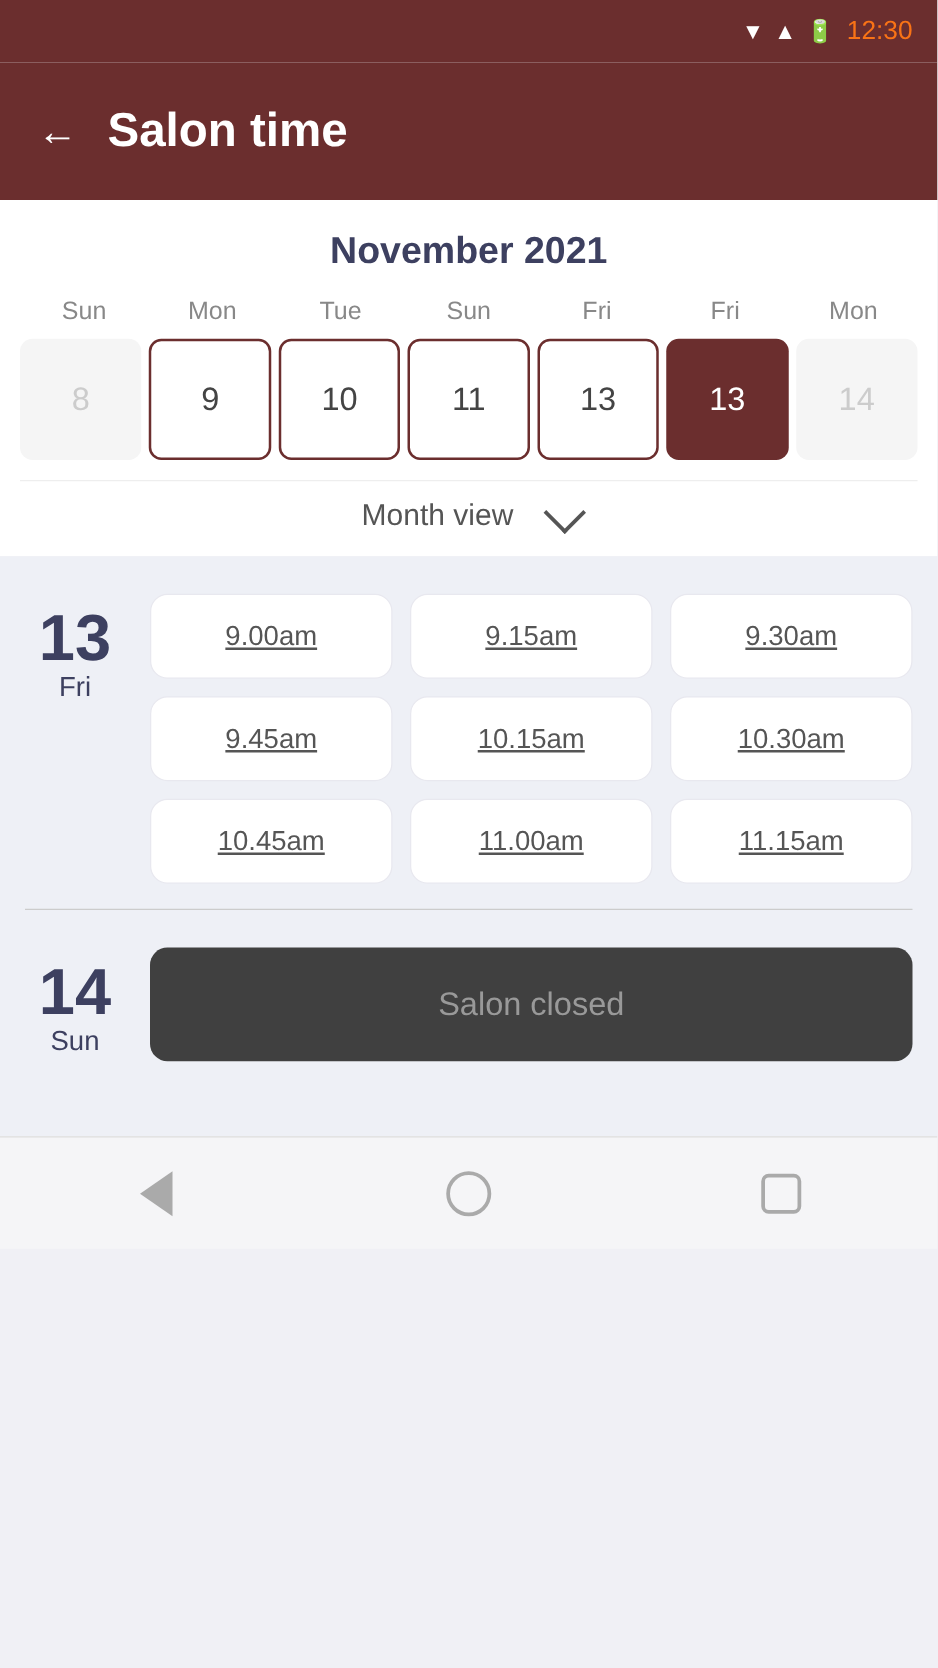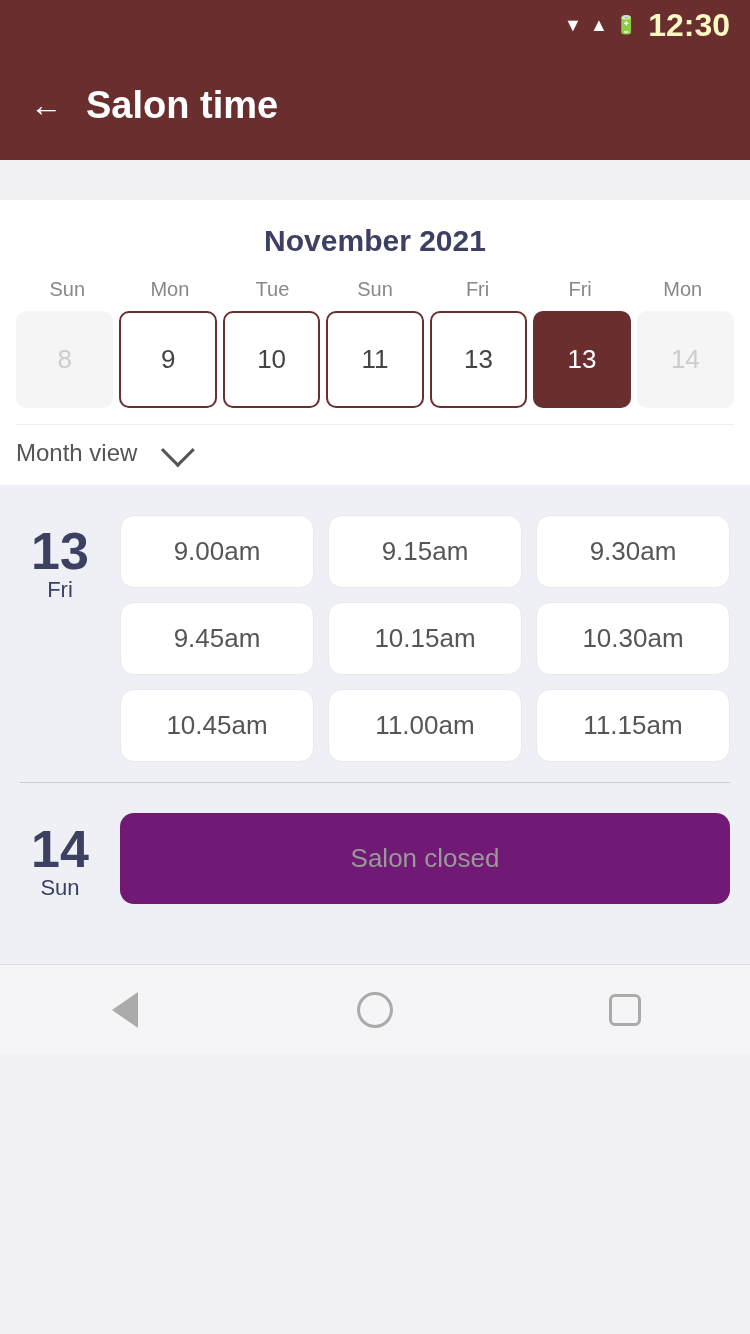--- a/index.html
+++ b/index.html
@@ -16,23 +16,23 @@
     .status-bar {
       background: #6b2e2e;
       height: 50px;
       display: flex;
       align-items: center;
       justify-content: flex-end;
       padding: 0 20px;
       gap: 10px;
     }
     .status-bar .time {
-      color: #fef9c3;
-      font-size: 32px;
-      font-weight: 700;
+      color: #f97316;
+      font-size: 21px;
+      font-weight: 400;
     }
     .status-icons {
       display: flex;
       align-items: center;
       gap: 8px;
     }
     .status-icons span {
       color: white;
       font-size: 18px;
     }
@@ -55,21 +55,20 @@
     .header-title {
       color: white;
       font-size: 38px;
       font-weight: 700;
     }
 
     
     .calendar-section {
       background: white;
       padding: 24px 16px 0 16px;
-      margin-top: 40px;
     }
     .month-title {
       text-align: center;
       font-size: 30px;
       font-weight: 600;
       color: #3d4060;
       margin-bottom: 20px;
     }
     .weekdays {
       display: grid;
@@ -112,21 +111,21 @@
     .day-cell.selected {
       background: #6b2e2e;
       color: white;
       border: none;
     }
 
     
     .month-view-toggle {
       display: flex;
       align-items: center;
-      justify-content: flex-start;
+      justify-content: center;
       gap: 26px;
       padding: 14px 0 18px 0;
       cursor: pointer;
       border-top: 1px solid #eee;
     }
     .month-view-label {
       font-size: 24px;
       color: #555;
     }
     .chevron-down {
@@ -169,43 +168,44 @@
       flex: 1;
       display: grid;
       grid-template-columns: repeat(3, 1fr);
       gap: 14px;
     }
     .time-slot {
       background: white;
       border-radius: 14px;
       padding: 20px 10px;
       text-align: center;
-      font-size: 26px;
+      font-size: 22px;
       color: #555;
       cursor: pointer;
       border: 1.5px solid #e8e8ef;
+      text-decoration: underline;
     }
 
     
     .separator {
       height: 1px;
       background: #ccc;
       margin: 10px 0 30px 0;
     }
 
     
     .closed-block {
       display: flex;
       align-items: flex-start;
       gap: 20px;
       margin-bottom: 30px;
     }
     .closed-card {
       flex: 1;
-      background: #701a75;
+      background: #404040;
       border-radius: 14px;
       padding: 30px;
       text-align: center;
       font-size: 26px;
       color: #999;
     }
 
     
     .nav-bar {
       background: #f5f5f7;

